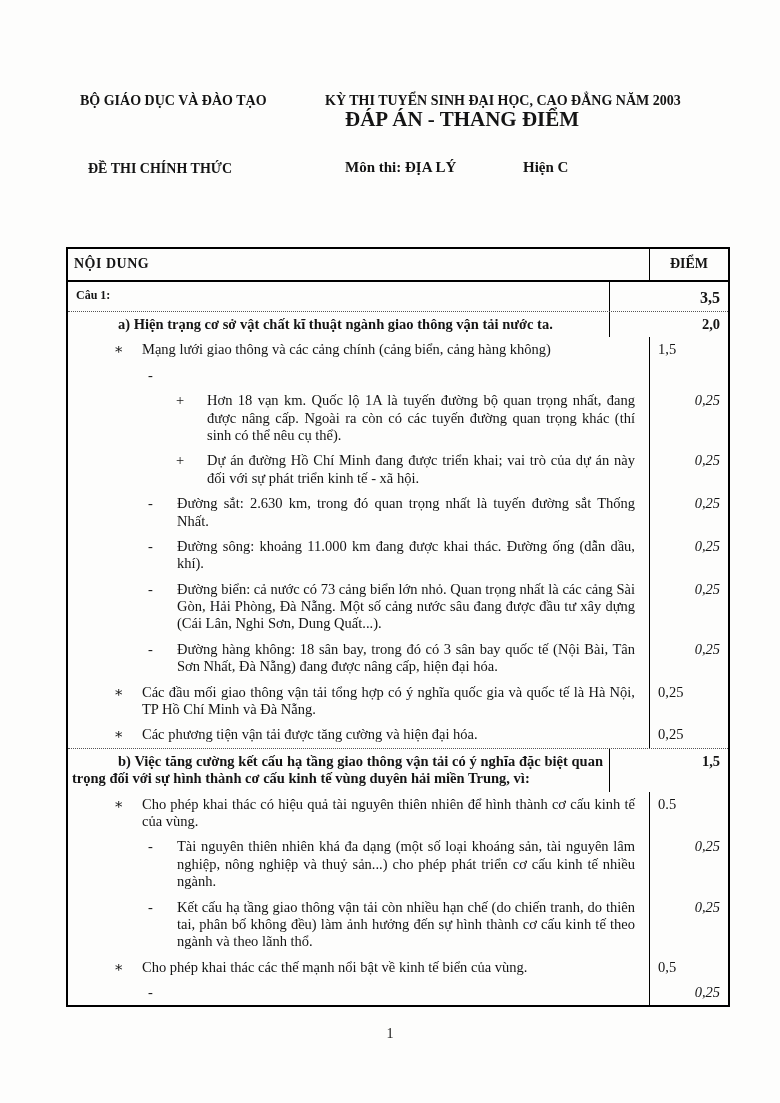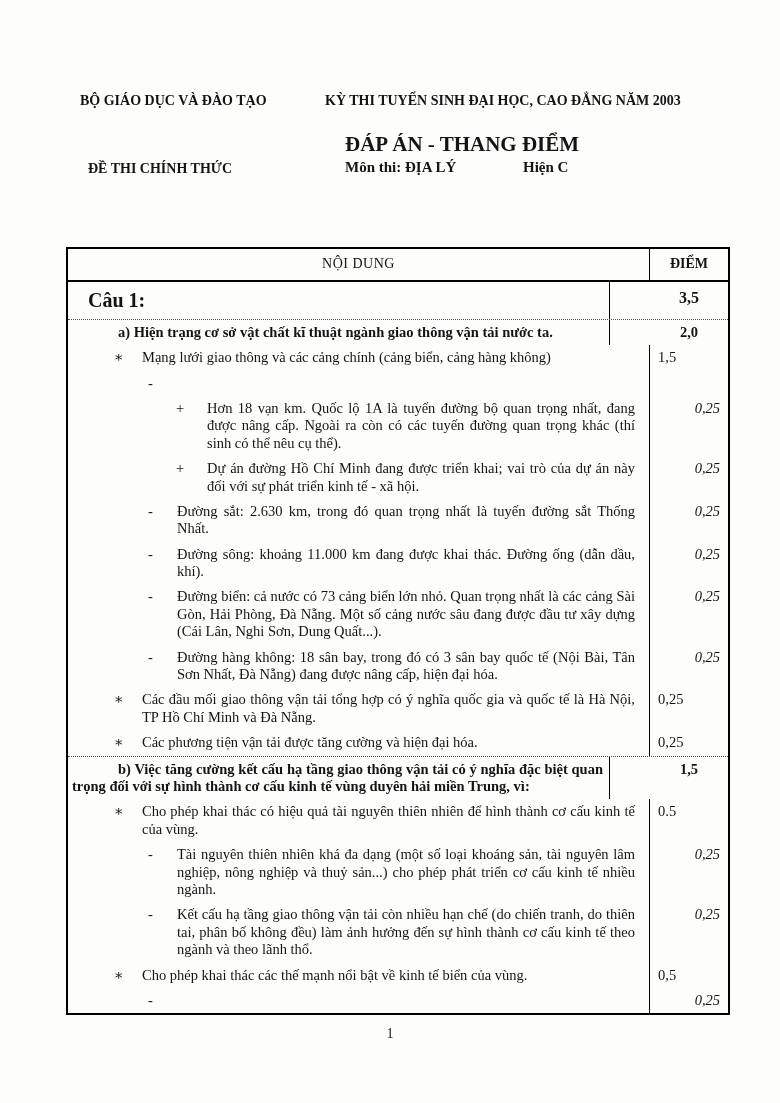--- a/index.html
+++ b/index.html
@@ -14,21 +14,21 @@
     width:780px;height:1103px;
     background:#fdfdfc;
     position:relative;
     overflow:hidden;
   }
   
   .doc-header{position:absolute;top:0;left:0;width:780px;}
   .hdr-row1{position:absolute;top:93px;left:0;width:664px;height:20px;font-weight:bold;font-size:14px;padding-left:16px;}
   .hdr-org{position:absolute;left:80px;top:0;white-space:nowrap;}
   .hdr-exam{position:absolute;left:305px;top:0;white-space:nowrap;margin-left:20px;}
-  .hdr-title{position:absolute;top:132px;left:345px;font-weight:bold;font-size:21px;white-space:nowrap;}
+  .hdr-title{position:absolute;top:107px;left:345px;font-weight:bold;font-size:21px;white-space:nowrap;}
   .hdr-row3{position:absolute;top:159px;left:0;width:780px;height:22px;font-weight:bold;}
   .hdr-examtype{position:absolute;left:88px;top:2px;font-size:14px;white-space:nowrap;}
   .hdr-subject{position:absolute;left:345px;top:0;font-size:15px;white-space:nowrap;}
   .hdr-block{position:absolute;left:523px;top:0;font-size:15px;white-space:nowrap;}
   
   .score-table{
     position:absolute;top:247px;left:66px;width:664px;
     border:2px solid #000;
     background:#fdfdfc;
     box-sizing:border-box;
@@ -40,36 +40,36 @@
     padding:4px 6px 4px 0;
     font-size:14.5px;line-height:1.2;
     box-sizing:border-box;
   }
   .cell-points{
     flex:0 0 78px;width:78px;
     padding:4px 8px 4px 8px;
     font-size:14.5px;line-height:1.2;
     box-sizing:border-box;
   }
-  .thead .cell-content{text-align:center;font-weight:normal;padding:7px 6px;font-size:14px;letter-spacing:.5px;}
+  .thead .cell-content{font-weight:bold;padding:7px 6px;font-size:14px;letter-spacing:.5px;}
   .thead .cell-points{text-align:center;font-weight:bold;padding:7px 4px;font-size:14px;}
   .thead{border-bottom:2px solid #000;}
-  .row-question .cell-content{font-weight:bold;font-size:20px;padding:6px 6px 7px 20px;}
+  .row-question .cell-content{font-weight:bold;font-size:12px;padding:6px 6px 7px 8px;}
   .row-question .cell-points{font-weight:bold;font-size:16px;padding-top:6px;}
   .sep-bottom-dotted{border-bottom:1px dotted #555;}
   .sep-top-dotted{border-top:1px dotted #555;}
   .row-section .cell-content{font-weight:bold;padding-left:4px;}
   .row-section .para{text-indent:46px;text-align:justify;}
   .bullet-line{display:flex;}
   .bullet{flex:0 0 auto;text-align:left;}
   .row-star .bullet{margin-left:46px;width:28px;}
   .row-dash .bullet{margin-left:80px;width:29px;}
   .row-plus .bullet{margin-left:108px;width:31px;}
   .btext{flex:1 1 auto;min-width:0;text-align:justify;padding-right:8px;}
-  .pts-bold{font-weight:bold;text-align:center;margin-left:40px;}
+  .pts-bold{font-weight:bold;text-align:right;margin-left:40px;}
   .pts-plain{text-align:left;}
   .pts-italic{font-style:italic;text-align:right;}
   
   .page-number{position:absolute;top:1026px;left:0;width:780px;text-align:center;font-size:14px;}
 </style>
 </head>
 <body>
 
 <div class="page">
 

